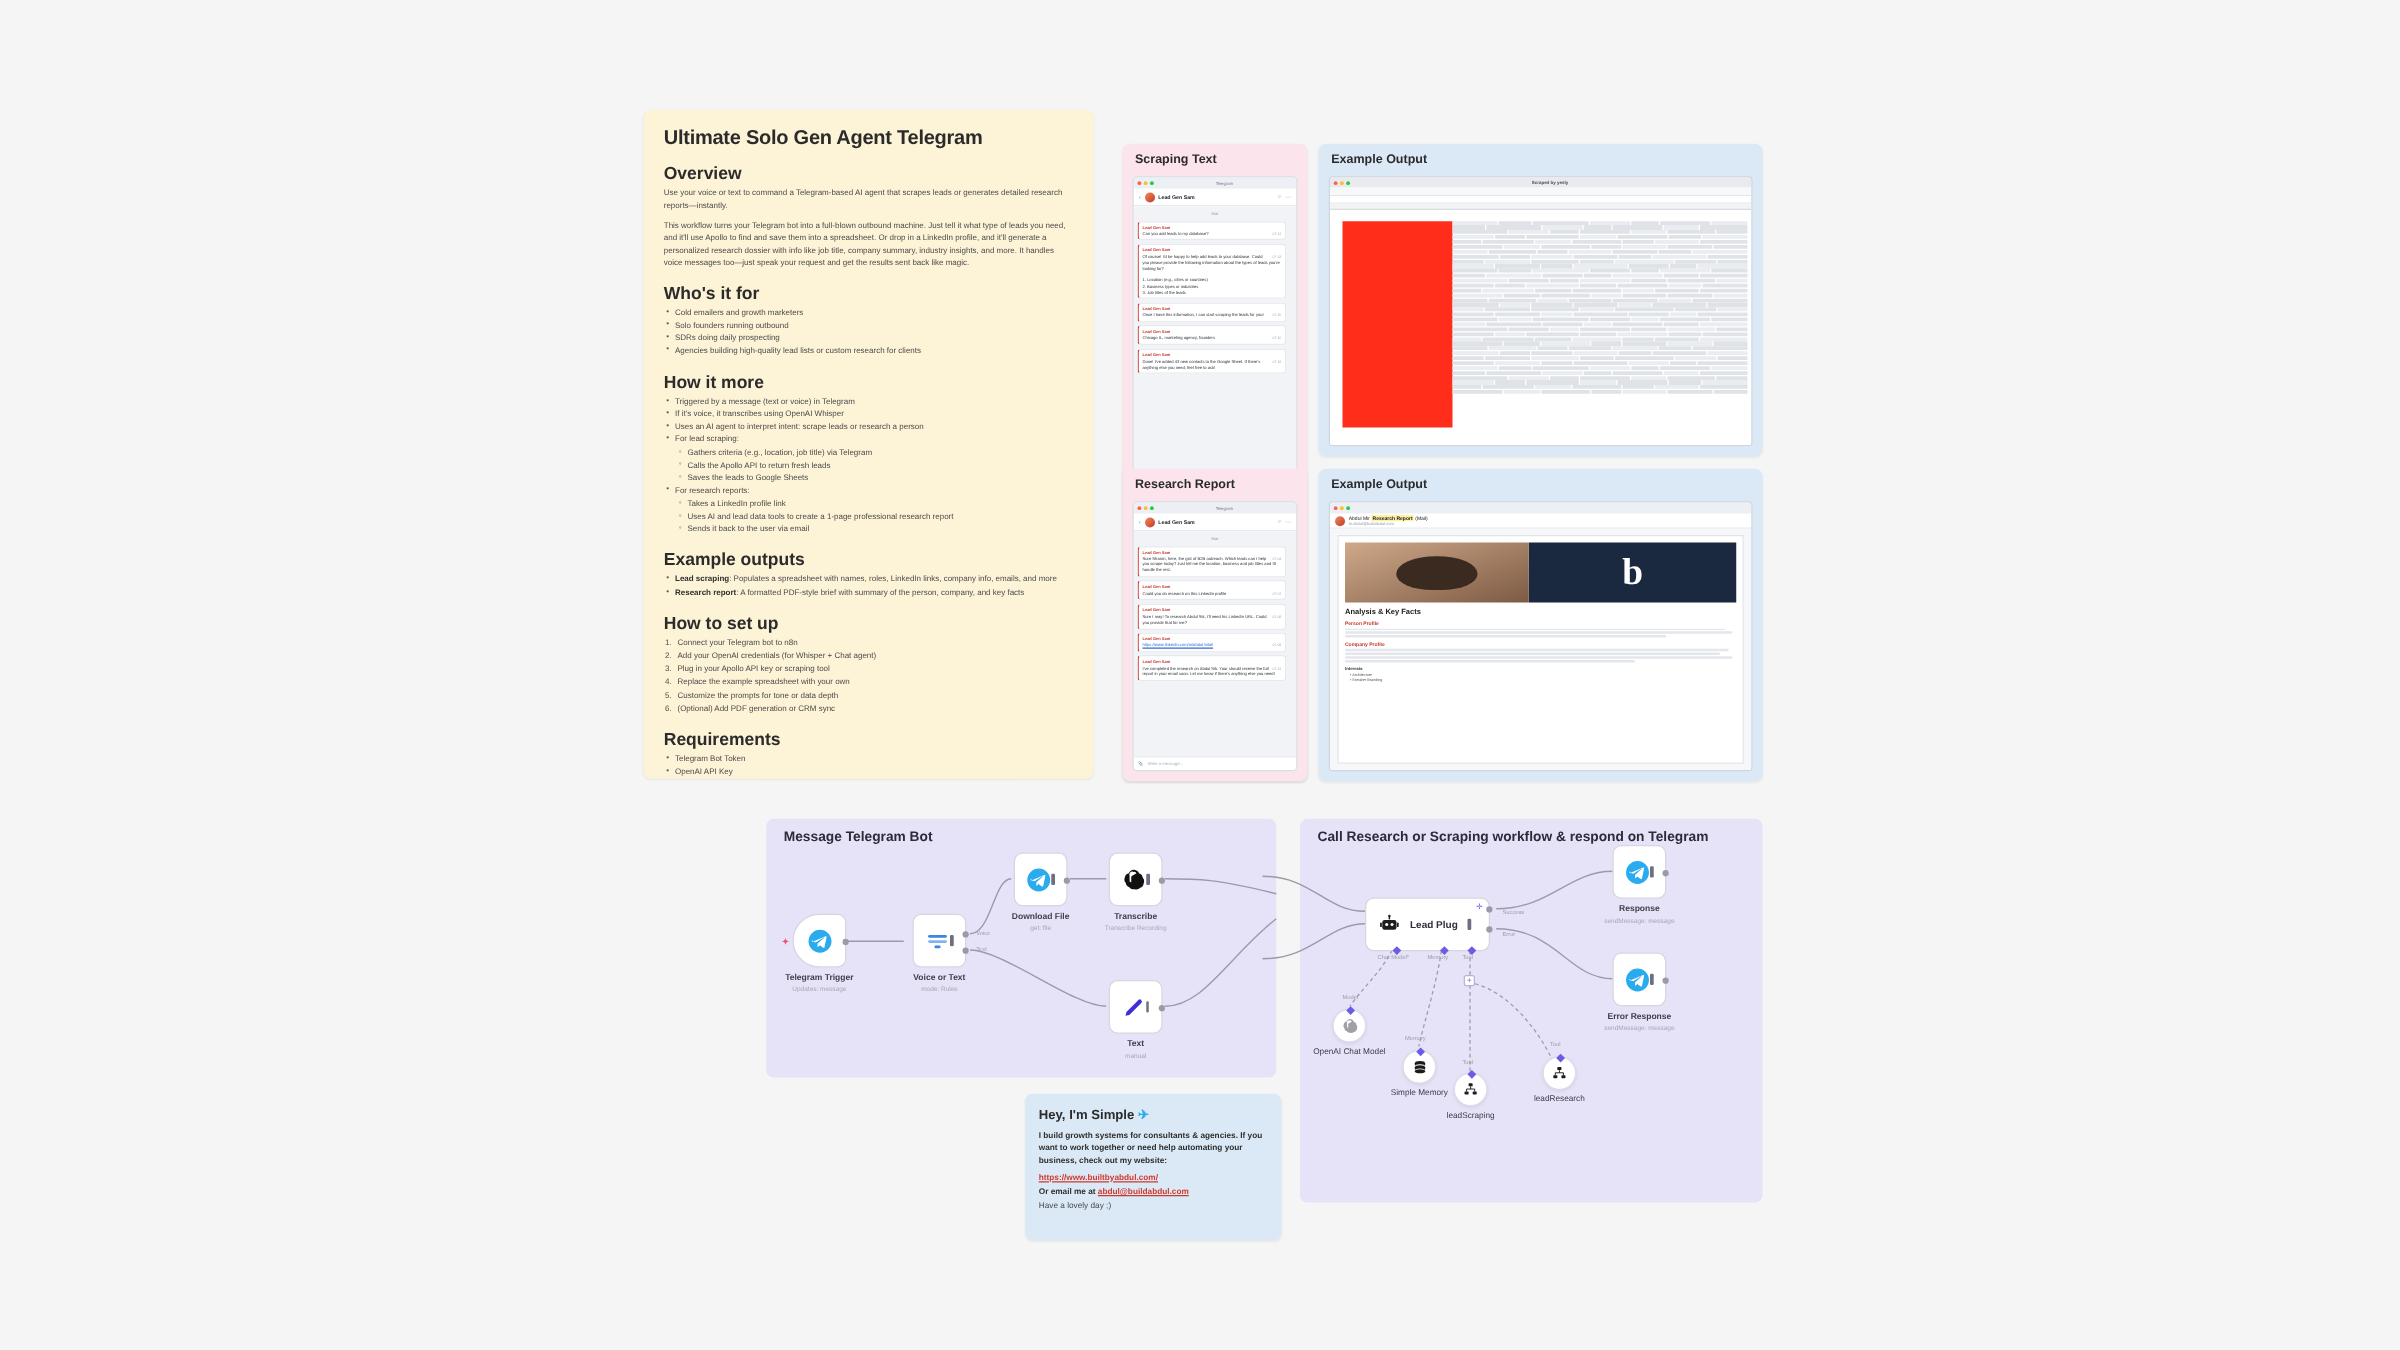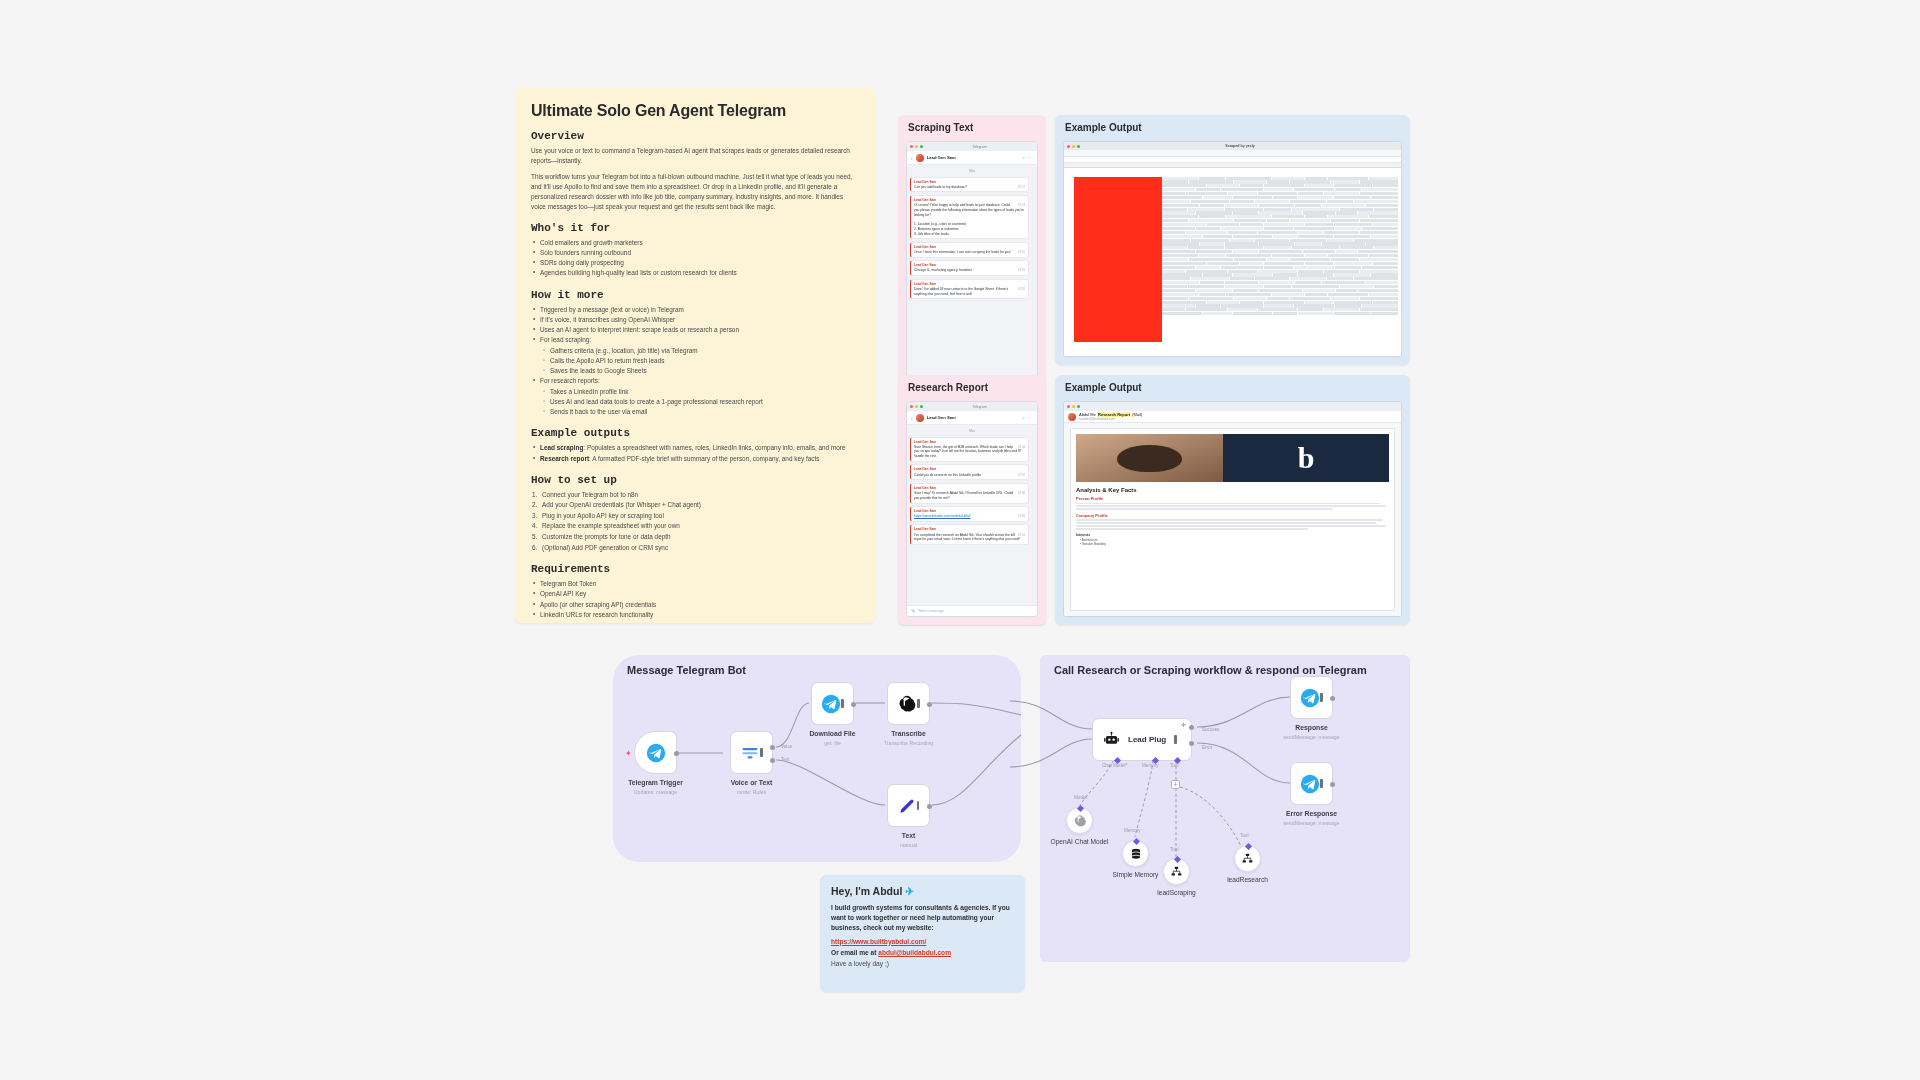--- a/index.html
+++ b/index.html
@@ -12,21 +12,21 @@
   .canvas { position: absolute; inset: 0; }
 
   
   .sticky-doc {
     position: absolute; left: 515px; top: 88px; width: 360px; height: 535px;
     background: #fdf3d7; border-radius: 6px; overflow: hidden;
     padding: 14px 16px 0 16px;
     box-shadow: 0 1px 2px rgba(0,0,0,.06);
   }
   .doc-title { font-size: 16px; font-weight: 700; color: #2b2b2b; letter-spacing: -.2px; margin-bottom: 9px; }
-  .doc-h2 { font-size: 11px; font-weight: 700; color: #2b2b2b; margin: 10px 0 4px; font-family: Liberation Mono, monospace; }
+  .doc-h2 { font-size: 14px; font-weight: 700; color: #2b2b2b; margin: 10px 0 4px; }
   .doc-p { font-size: 6.4px; line-height: 1.55; color: #4a4a4a; margin-bottom: 6px; }
   .doc-ul { list-style: none; margin: 0 0 2px 0; }
   .doc-ul > li {
     font-size: 6.4px; line-height: 1.6; color: #4a4a4a; padding-left: 9px; position: relative;
   }
   .doc-ul > li::before {
     content: "•"; position: absolute; left: 2px; top: -1px; font-size: 6.5px; color: #5a5a5a;
   }
   .doc-ul-sub { list-style: none; margin: 0 0 0 10px; }
   .doc-ul-sub > li {
@@ -112,21 +112,21 @@
   .pdf-hero { display: flex; height: 48px; margin-bottom: 5px; }
   .pdf-photo { width: 47%; background: linear-gradient(160deg,#cfa98a,#7d5a44); position: relative; overflow:hidden;}
   .pdf-photo::after{content:"";position:absolute;left:28%;top:22%;width:44%;height:58%;background:#3a2a20;border-radius:50% 50% 45% 45%;}
   .pdf-logo { flex: 1; background: #1a2840; display: flex; align-items: center; justify-content: center; color: #fff; font-size: 30px; font-weight: 700; font-family: "Liberation Serif", serif; }
   .pdf-h { font-size: 6px; font-weight: 700; color: #1a1a1a; margin-bottom: 3px; }
   .pdf-sh { font-size: 4px; font-weight: 700; color: #c0392b; margin: 3px 0 1.5px; }
   .pdf-ln { height: 1.6px; background: #e3e6ea; border-radius: 1px; margin-bottom: 1.3px; }
 
   
   .wf { position: absolute; background: #e6e2f7; border-radius: 6px; }
-  .wf-left  { left: 613px; top: 655px; width: 408px; height: 207px; border-radius: 26px; }
+  .wf-left  { left: 613px; top: 655px; width: 408px; height: 207px; }
   .wf-right { left: 1040px; top: 655px; width: 370px; height: 307px; }
   .wf-title { position: absolute; left: 14px; top: 9px; font-size: 11px; font-weight: 700; color: #2b2b3a; white-space: nowrap; }
 
   .node {
     position: absolute; width: 43px; height: 43px; background: #fff;
     border: 1px solid #d5d7e0; border-radius: 7px;
     display: flex; align-items: center; justify-content: center;
   }
   .node.trigger { border-radius: 22px 7px 7px 22px; }
   .node-lbl {
@@ -913,21 +913,21 @@
         <rect x="15" y="15" width="6" height="4.5" rx="1" fill="#1c1c1c"></rect>
         <path d="M12 7.5v4M6 15v-3.5h12V15" stroke="#1c1c1c" stroke-width="1.4" fill="none"></path>
       </svg>
       <span class="sub-diamond" style="left:11px; top:-2.5px;"></span>
       <span class="circ-lbl">leadResearch</span>
     </div>
   </div>
 
   <div class="sticky-about">
     <div class="ab-title">
-      <span>Hey, I'm Abdul</span>
+      <span>Hey, I'm Simple</span>
       <span class="tg-ico">✈</span>
     </div>
     <div class="ab-p">I build growth systems for consultants &amp; agencies. If you want to work together or need help automating your business, check out my website:</div>
     <a class="ab-link" href="#">https://www.builtbyabdul.com/</a>
     <div class="ab-mail">
       <span>Or email me at </span><a href="#">abdul@buildabdul.com</a>
     </div>
     <div class="ab-bye">Have a lovely day ;)</div>
   </div>
 

